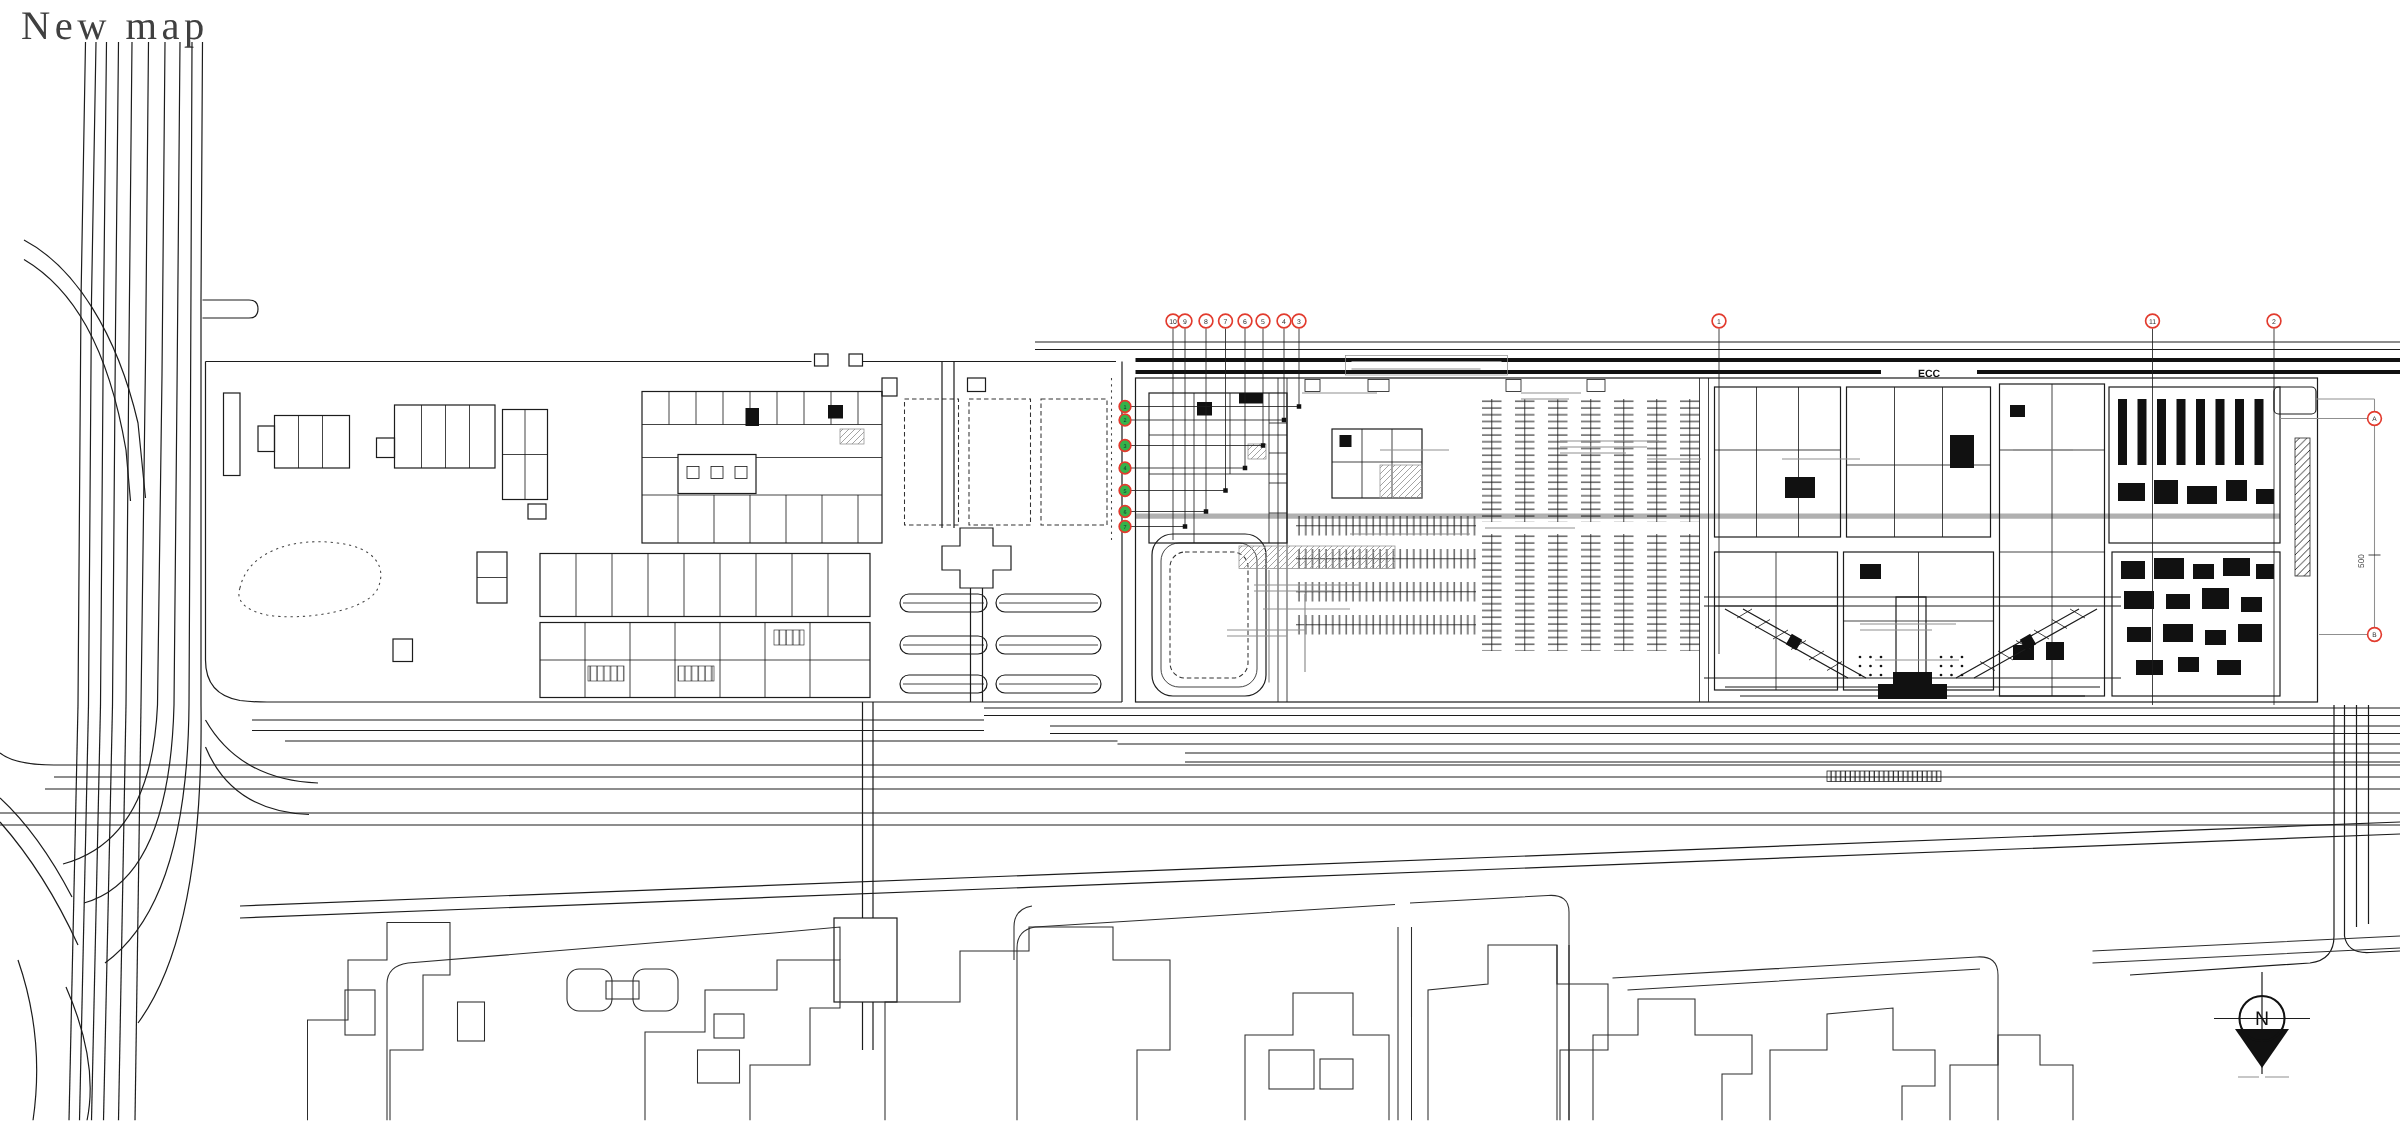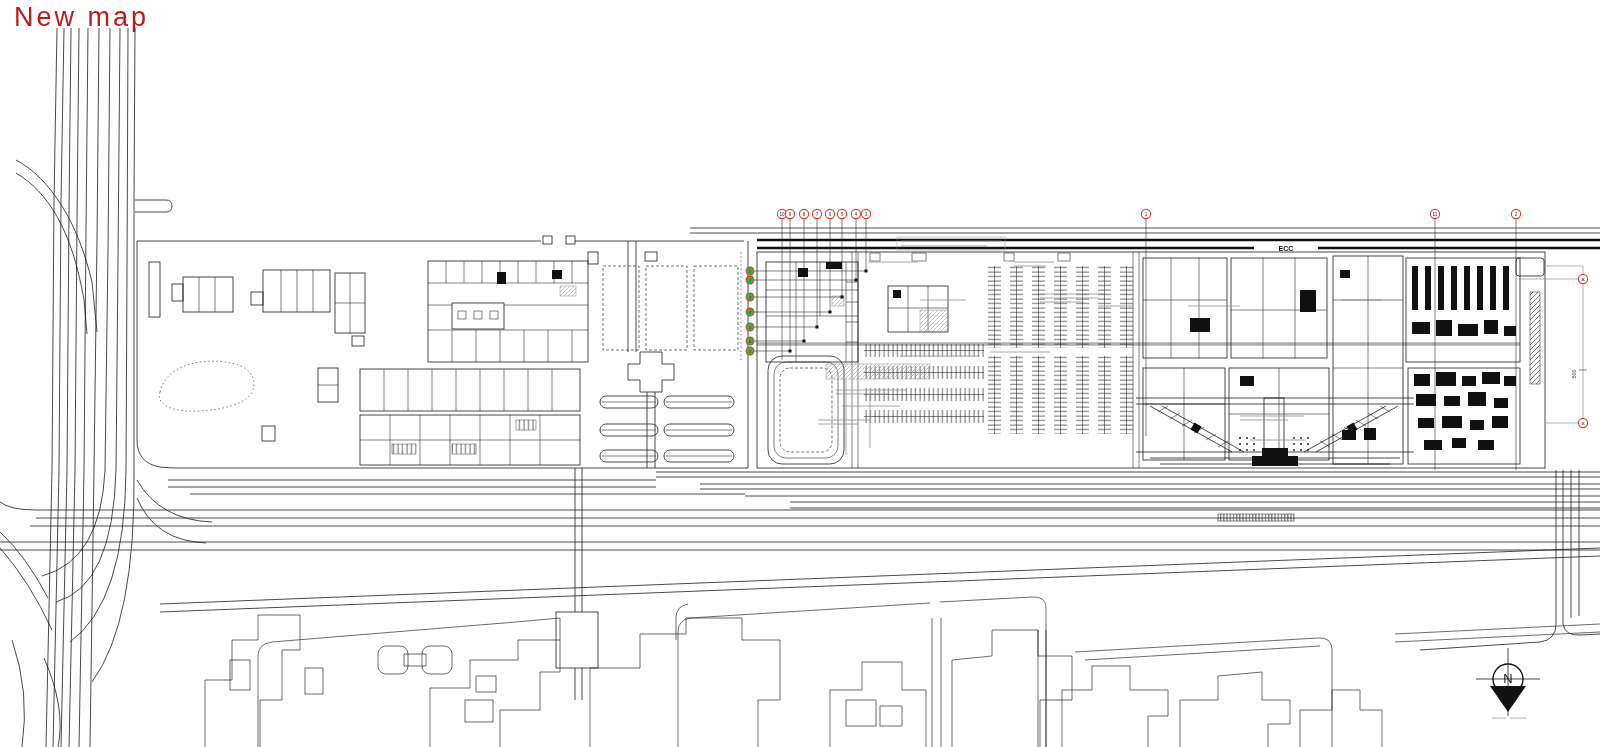--- a/index.html
+++ b/index.html
@@ -1,22 +1,22 @@
 <!DOCTYPE html>
 <html><head>
 <meta charset="utf-8">
 <style>
   html,body{margin:0;padding:0;}
   body{
     width:1600px;height:747px;position:relative;background:#ffffff;
     font-family:"Liberation Sans",sans-serif;overflow:hidden;
   }
   .page-title{
-    position:absolute;left:14px;top:2px;font-size:27px;color:#b91c1c;
-    font-weight:300;letter-spacing:3px;font-family:Liberation Sans, sans-serif;
+    position:absolute;left:14px;top:2px;font-size:27px;color:#404040;
+    font-weight:300;letter-spacing:3px;font-family:Liberation Serif, serif;
   }
   svg{position:absolute;left:0;top:0;}
   svg text{font-family:"Liberation Sans",sans-serif;}
   .ink{stroke:#1c1c1c;fill:none;stroke-width:.8;}
   .thin{stroke:#1c1c1c;fill:none;stroke-width:.55;}
   .lite{stroke:#2c2c2c;fill:none;stroke-width:.7;}
   .gray{stroke:#8f8f8f;fill:none;stroke-width:.7;}
   .fillk{fill:#111;stroke:none;}
   .dash{stroke:#333;fill:none;stroke-width:.7;stroke-dasharray:3,2;}
   .dots{stroke:#444;fill:none;stroke-width:.7;stroke-dasharray:1.5,2.6;}

